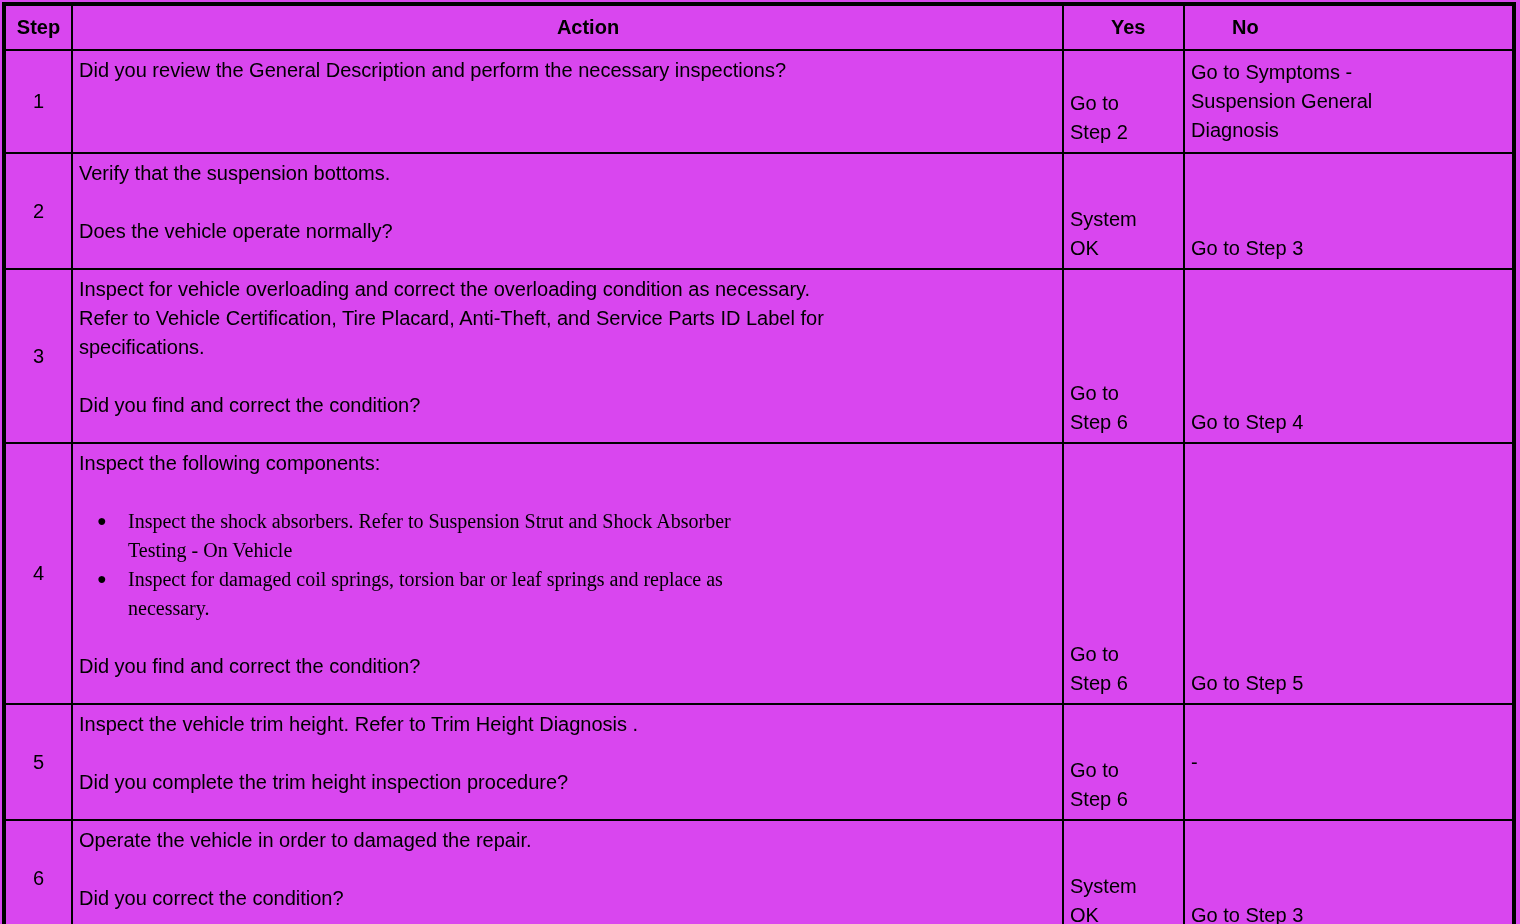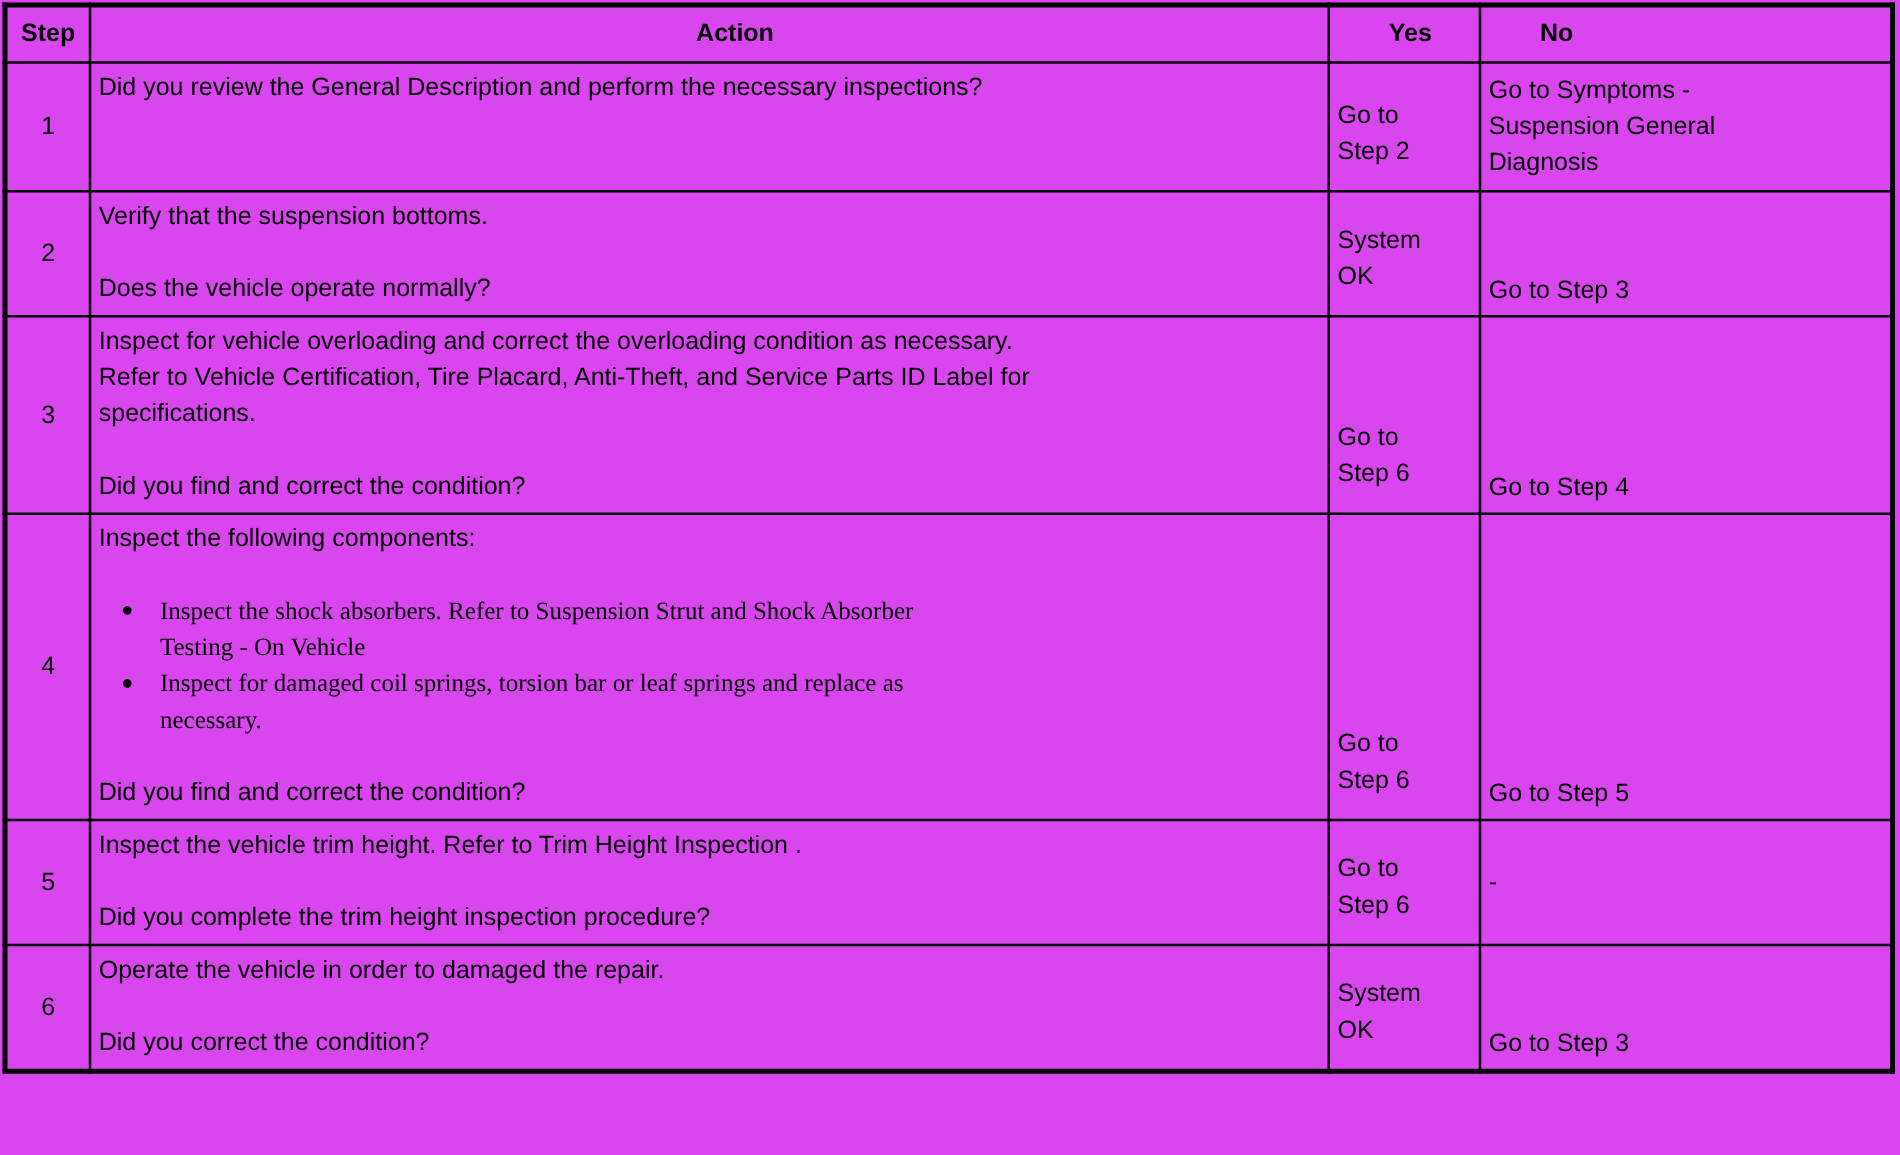--- a/index.html
+++ b/index.html
@@ -45,25 +45,25 @@
     padding: 5px 6px;
     line-height: 30px;
   }
   .step-cell {
     text-align: center;
     vertical-align: middle;
   }
   .action-cell {
     vertical-align: top;
     padding-top: 5px;
-    padding-bottom: 6px;
+    padding-bottom: 22px;
   }
   .yes-cell {
     vertical-align: bottom;
-    padding-bottom: 16px;
+    padding-bottom: 5px;
   }
   .no-cell {
     vertical-align: bottom;
     padding-bottom: 5px;
   }
   .v-mid { vertical-align: middle; padding-bottom: 2px; }
 
   .pre { white-space: pre-line; }
 
   .question { margin-top: 29px; }
@@ -156,21 +156,21 @@
           <div class="question pre">Did you find and correct the condition?</div>
         </td>
         <td class="yes-cell pre">Go to
 Step 6</td>
         <td class="no-cell pre">Go to Step 5</td>
       </tr>
 
       <tr style="height:94px">
         <td class="step-cell">5</td>
         <td class="action-cell">
-          <div class="pre">Inspect the vehicle trim height. Refer to Trim Height Inspection .</div>
+          <div class="pre">Inspect the vehicle trim height. Refer to Trim Height Diagnosis .</div>
           <div class="question pre">Did you complete the trim height inspection procedure?</div>
         </td>
         <td class="yes-cell pre">Go to
 Step 6</td>
         <td class="no-cell v-mid pre">-</td>
       </tr>
 
       <tr style="height:96px">
         <td class="step-cell">6</td>
         <td class="action-cell">

